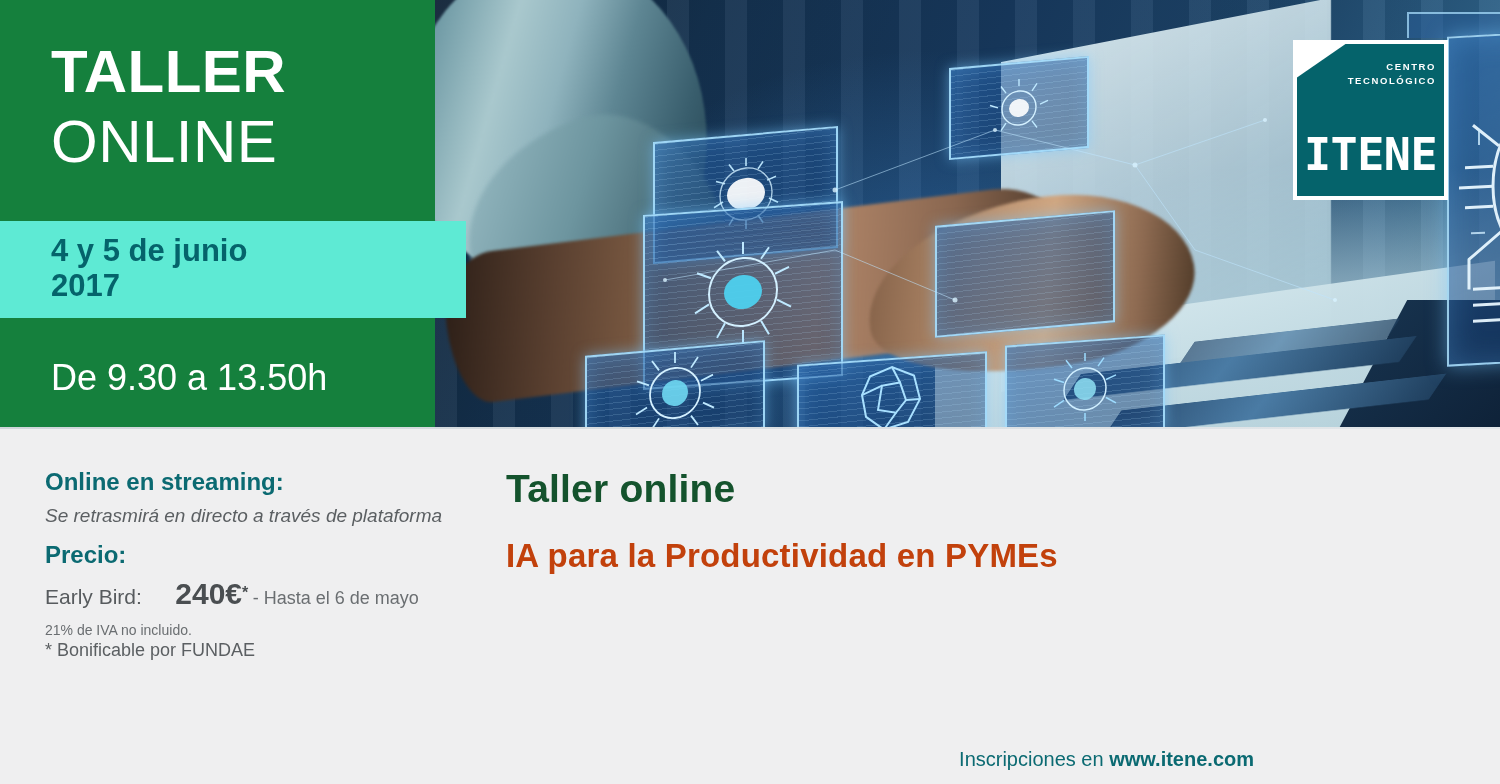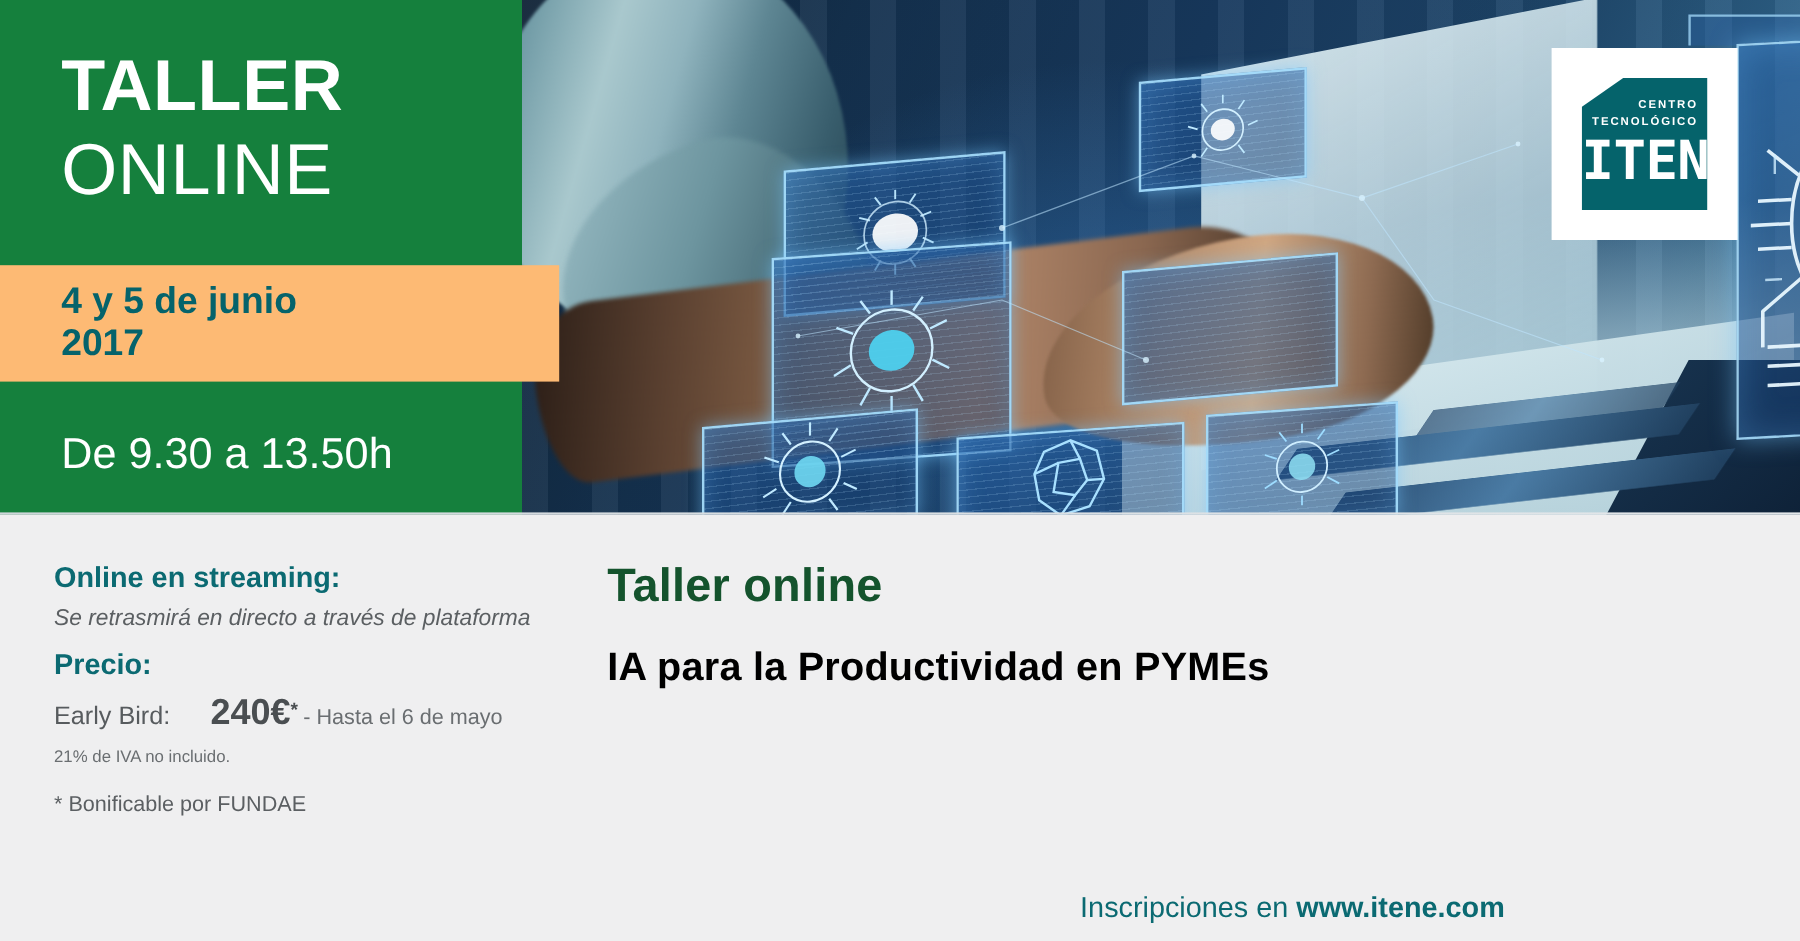--- a/index.html
+++ b/index.html
@@ -155,41 +155,41 @@
     letter-spacing:.5px; line-height:1;
   }
   .title-online{
     position:absolute; left:51px; top:112px;
     font-size:60px; font-weight:300; color:#ffffff;
     letter-spacing:.5px; line-height:1;
   }
   .date-box{
     position:absolute; left:0; top:221px;
     width:466px; height:97px;
-    background:#fdba74;
+    background:#5eead4;
   }
   .date-line1{
     position:absolute; left:51px; top:12px;
     font-size:31px; font-weight:700; color:#05636b; line-height:1.15;
   }
   .date-line2{
     position:absolute; left:51px; top:47px;
     font-size:31px; font-weight:700; color:#05636b; line-height:1.15;
   }
   .time-text{
     position:absolute; left:51px; top:357px;
     font-size:36px; font-weight:400; color:#ffffff;
   }
 
   
   .logo{
     position:absolute; left:1293px; top:40px;
     width:155px; height:160px;
     background:#ffffff;
-    padding:25px;
+    padding:4px;
   }
   .logo-inner{
     position:relative;
     width:100%; height:100%;
     background:#05636b;
     clip-path:polygon(33% 0, 100% 0, 100% 100%, 0 100%, 0 22%);
   }
   .logo-centro{
     position:absolute; left:0; right:8px; top:16px;
     text-align:right;
@@ -238,38 +238,38 @@
   }
   .price-label{ font-size:21px; font-weight:400; }
   .price-amount{ font-size:30px; font-weight:700; color:#4a4e51;margin-left:29px; }
   .price-ast{ font-size:16px; font-weight:700; vertical-align:super; color:#4a4e51; }
   .price-note{ font-size:18px; font-weight:400; color:#6a6e71; }
   .iva-note{
     margin-top:13px;
     font-size:14px; color:#6a6e71;
   }
   .fundae-note{
-    margin-top:22px;
+    margin-top:2px;
     font-size:18px; color:#5b5f62;
   }
 
   .right-col{ position:absolute; left:506px; top:24px; }
   .r-title{
     font-size:39px; font-weight:700; color:#14532d;
     letter-spacing:.2px;
   }
   .r-subtitle{
     margin-top:26px;
-    font-size:33px; font-weight:700; color:#000000;
+    font-size:33px; font-weight:700; color:#c2410c;
     letter-spacing:.2px;
   }
 
   .inscripciones{
     position:absolute; right:46px; bottom:26px;
-    font-size:24px; color:#0b6a72; font-weight:400;
+    font-size:20px; color:#0b6a72; font-weight:400;
     white-space:nowrap;
   }
   .inscripciones b{ font-weight:700; }
 </style>
 </head>
 <body>
 
 <div class="poster">
 
   <div class="hero">

